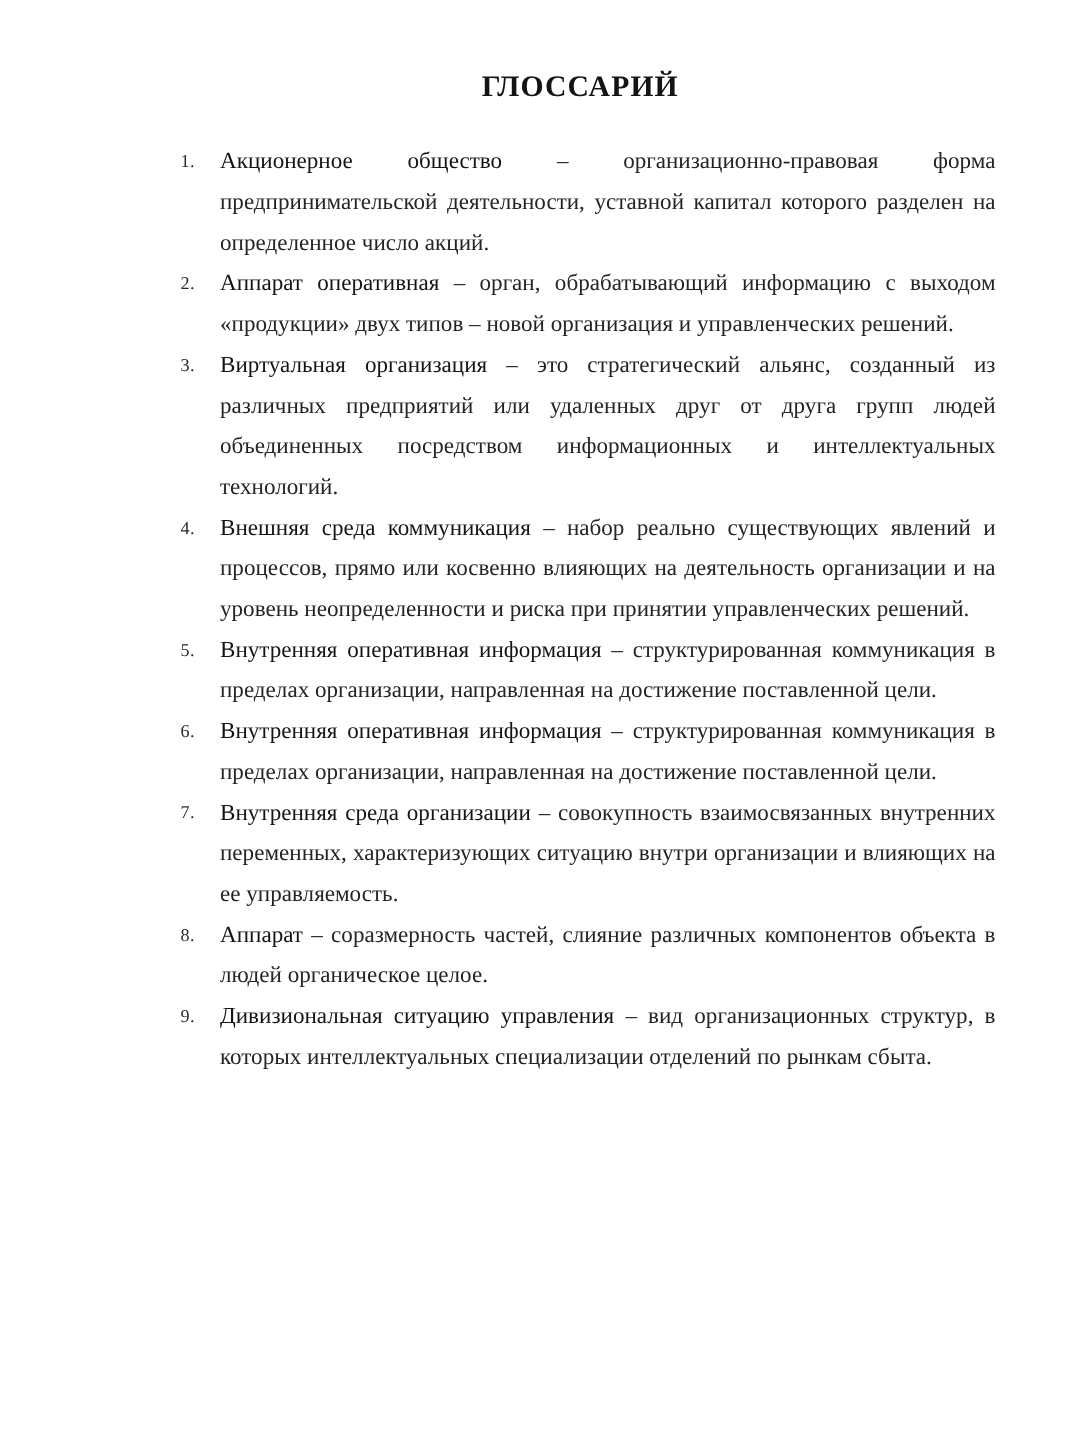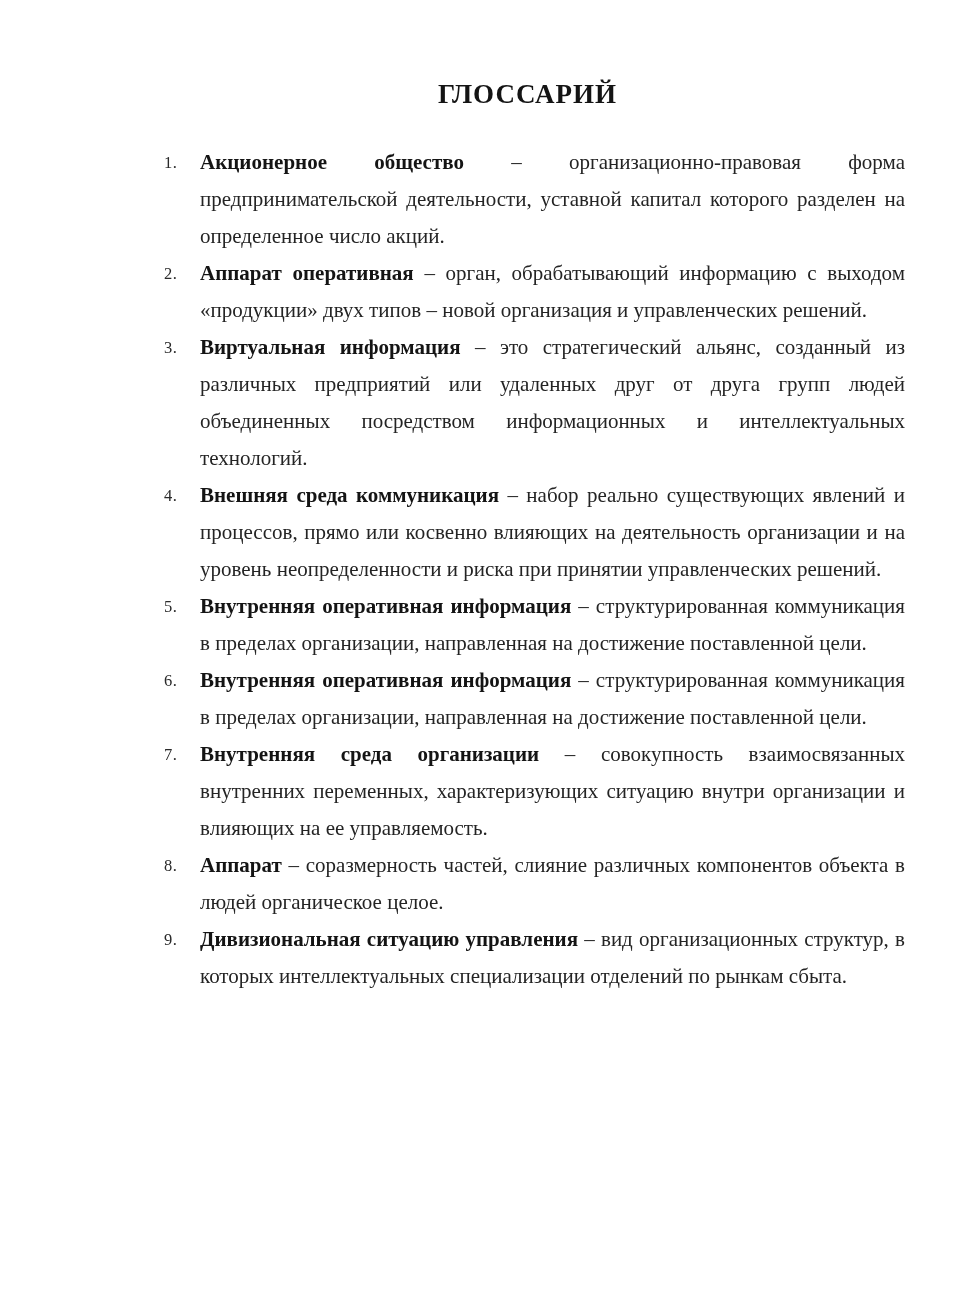--- a/index.html
+++ b/index.html
@@ -11,21 +11,21 @@
     width: 974px;
     height: 1300px;
     font-family: "Liberation Serif", "DejaVu Serif", serif;
     color: #1f1f1f;
     overflow: hidden;
   }
   .page {
     box-sizing: border-box;
     width: 974px;
     height: 1300px;
-    padding: 78px 69px 0 200px;
+    padding: 62px 69px 0 200px;
     background: #ffffff;
   }
   .doc-title {
     position: relative;
     left: -25px;
     margin: 0;
     text-align: center;
     font-size: 27px;
     font-weight: 700;
     letter-spacing: 1px;
@@ -49,21 +49,21 @@
     left: -36px;
     top: 0;
     width: 30px;
     font-size: 16.5px;
     line-height: 37px;
     text-align: left;
     color: #2a2a2a;
     letter-spacing: 0.5px;
   }
   .term {
-    font-weight: 700;
+    font-weight: 400;
     color: #141414;
   }
   .definition {
     color: #242424;
   }
 </style>
 </head>
 <body>
 
 <div class="page">
@@ -75,21 +75,21 @@
       <span class="term">Акционерное общество</span>
       <span class="definition">– организационно-правовая форма предпринимательской деятельности, уставной капитал которого разделен на определенное число акций.</span>
     </li>
     <li>
       <span class="num">2.</span>
       <span class="term">Аппарат оперативная</span>
       <span class="definition">– орган, обрабатывающий информацию с выходом «продукции» двух типов – новой организация и управленческих решений.</span>
     </li>
     <li>
       <span class="num">3.</span>
-      <span class="term">Виртуальная информация</span>
+      <span class="term">Виртуальная организация</span>
       <span class="definition">– это стратегический альянс, созданный из различных предприятий или удаленных друг от друга групп людей объединенных посредством информационных и интеллектуальных технологий.</span>
     </li>
     <li>
       <span class="num">4.</span>
       <span class="term">Внешняя среда коммуникация</span>
       <span class="definition">– набор реально существующих явлений и процессов, прямо или косвенно влияющих на деятельность организации и на уровень неопределенности и риска при принятии управленческих решений.</span>
     </li>
     <li>
       <span class="num">5.</span>
       <span class="term">Внутренняя оперативная информация</span>

